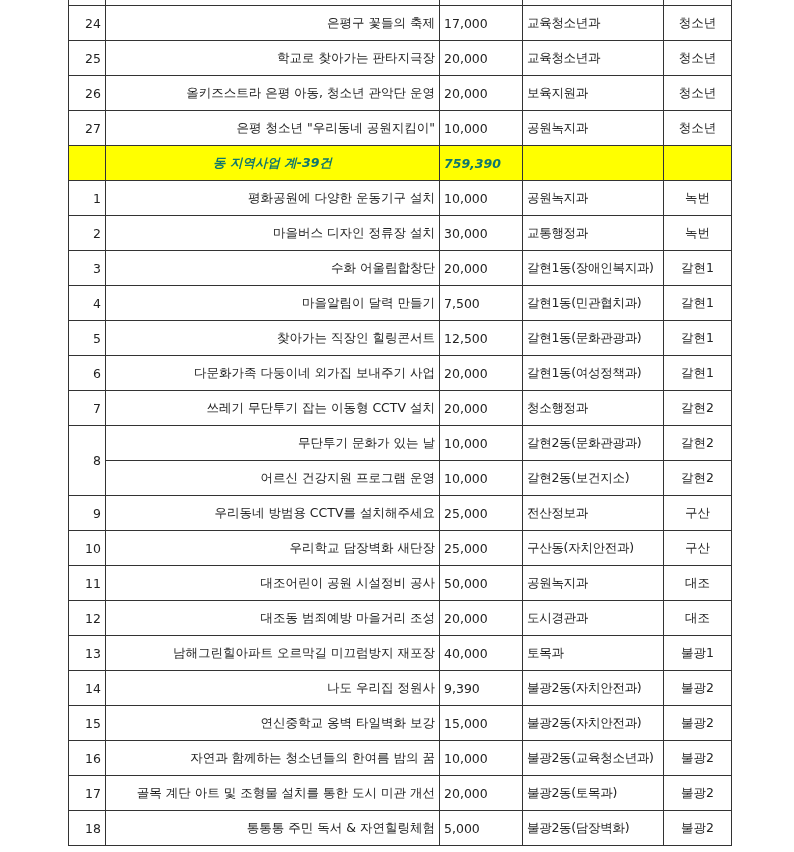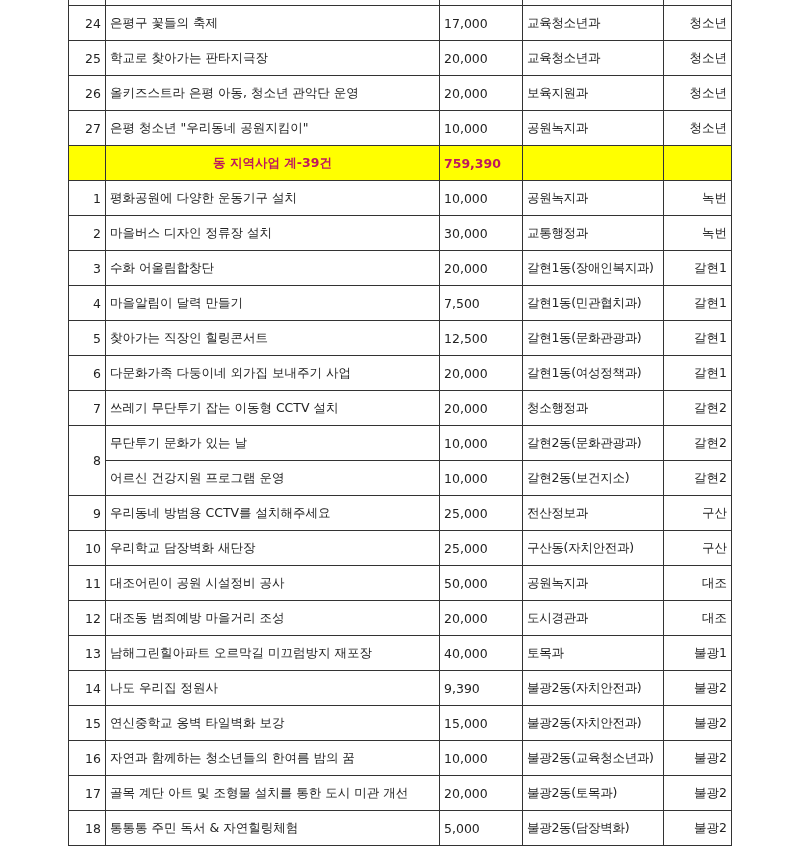--- a/index.html
+++ b/index.html
@@ -6,25 +6,25 @@
   body { width: 794px; height: 852px; overflow: hidden; position: relative;
          font-family: "DejaVu Sans", "Liberation Sans", sans-serif; color: #222; }
   table.sheet { position: absolute; left: 68px; top: -2px; border-collapse: collapse; table-layout: fixed; }
   table.sheet td { border: 1px solid #333; font-size: 12.5px; padding: 0 4px; height: 34px; white-space: nowrap; overflow: hidden; }
   col.c-no { width: 37px; }
   col.c-name { width: 334px; }
   col.c-amt { width: 83px; }
   col.c-dept { width: 141px; }
   col.c-area { width: 68px; }
   td.no { text-align: right; }
-  td.name { text-align: left; padding-left: 4px; }
+  td.name { text-align: right; padding-left: 4px; }
   td.amt { text-align: left; padding-right: 3px; }
   td.dept { padding: 0 2px; letter-spacing: -0.3px; }
-  td.area { text-align: right; }
-  tr.subtotal td { background: #ffff00; font-weight: bold; color: #be185d; }
+  td.area { text-align: center; }
+  tr.subtotal td { background: #ffff00; font-weight: bold; color: #0f766e; font-style: italic; }
   tr.subtotal td.name { text-align: center; }
   tr.top td { height: 6px; border-bottom: 1px solid #333; }
 </style>
 </head>
 <body>
 
 <table class="sheet">
   <colgroup>
     <col class="c-no">
       <col class="c-name">

